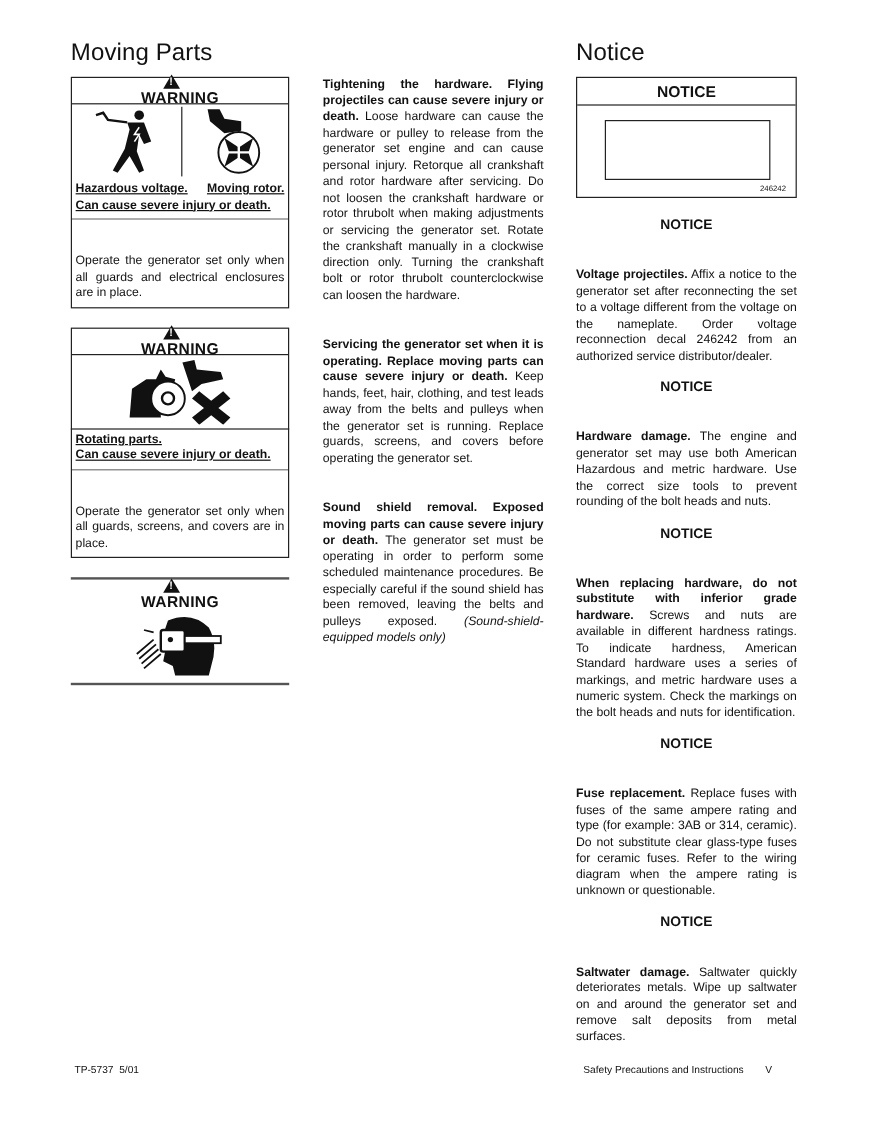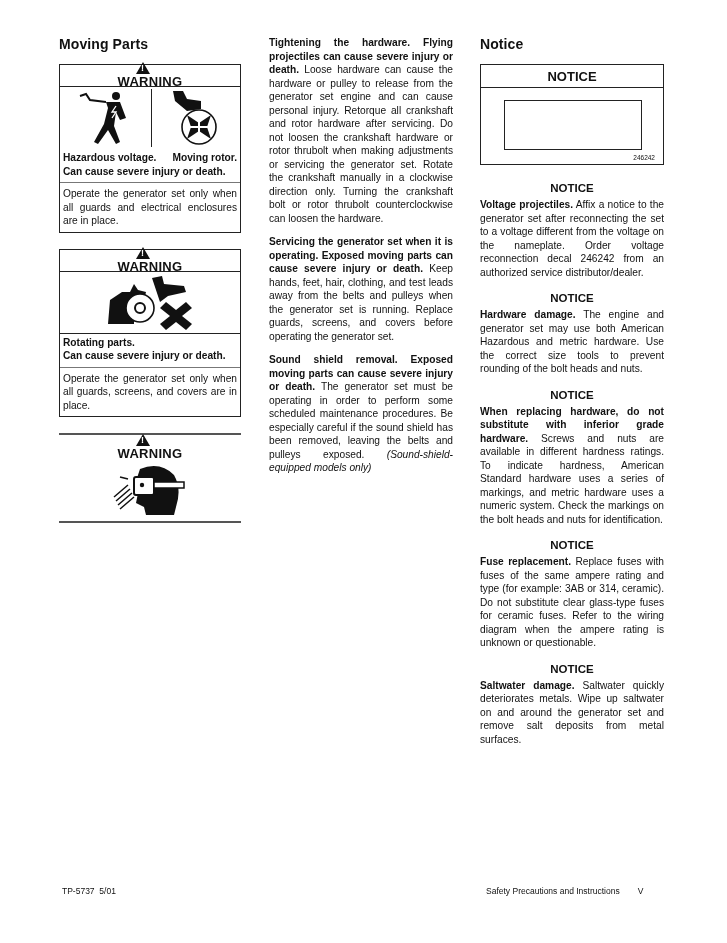--- a/index.html
+++ b/index.html
@@ -3,36 +3,36 @@
 <meta charset="utf-8">
 <style>
   * { box-sizing: border-box; margin: 0; padding: 0; }
   html, body { width: 727px; height: 943px; background: #ffffff; }
   body { position: relative; font-family: "Liberation Sans", sans-serif; color: #111; overflow: hidden; }
   .col { position: absolute; top: 34px; }
   .col1 { left: 59px; width: 182px; }
   .col2 { left: 269px; width: 184px; }
   .col3 { left: 480px; width: 184px; }
 
-  h1.sec { font-size: 14px; font-weight: bold; line-height: 20px; margin-bottom: 10px; letter-spacing: 0.1px; }
+  h1.sec { font-size: 20px; font-weight: normal; line-height: 20px; margin-bottom: 10px; letter-spacing: 0.1px; }
 
-  .p { font-size: 10.2px; line-height: 13.5px; text-align: justify; }
+  .p { font-size: 10.2px; line-height: 13.5px; text-align: justify; margin-top: 28px; }
   .p b { font-weight: bold; }
   .p i { font-style: italic; }
 
   
   .wbox { border: 1px solid #222; margin-bottom: 16px; }
   .wbox.open { border-left: none; border-right: none; border-top: 2px solid #555; border-bottom: 2px solid #555; }
   .whead { display: flex; align-items: center; justify-content: center; height: 22px; border-bottom: 1px solid #222; font-size: 13px; font-weight: bold; letter-spacing: 0.3px; flex-direction: column; }
   .wbox.open .whead { border-bottom: none; height: 24px; }
   .whead .tri { width: 0; height: 0; border-left: 7px solid transparent; border-right: 7px solid transparent; border-bottom: 12px solid #111; position: relative; margin-right: 14px; }
   .whead .tri::after { content: "!"; position: absolute; left: -2px; top: 1px; color: #fff; font-size: 9px; font-weight: bold; line-height: 10px; }
   .wicons { display: flex; justify-content: center; align-items: center; }
   .wbody { padding: 2px 3px 4px 3px; }
-  .wbody .hazard { font-size: 10.2px; font-weight: bold; line-height: 13.5px; text-align: justify; }
+  .wbody .hazard { font-size: 10.2px; font-weight: bold; line-height: 13.5px; text-align: justify; text-decoration: underline; }
   .wbody .sep { border-top: 1px solid #777; margin: 4px -3px 4px -3px; }
   .wbox.open .wbody { padding: 2px 0 4px 0; }
   .wbox.open .wbody .sep { margin: 4px 0; border-color: #fff; }
 
   .para { margin-bottom: 10px; }
 
   
   .nbox { border: 1px solid #222; margin-bottom: 16px; }
   .nhead { text-align: center; font-size: 13px; font-weight: bold; height: 23px; line-height: 23px; border-bottom: 1px solid #222; }
   .nbody { padding: 10px 4px 3px 4px; }
@@ -127,21 +127,21 @@
       </svg>
     </div>
   </div>
 </div>
 
 <div class="col col2" style="top:36px;">
   <div class="p para">
     <b>Tightening the hardware. Flying projectiles can cause severe injury or death.</b><span> Loose hardware can cause the hardware or pulley to release from the generator set engine and can cause personal injury. Retorque all crankshaft and rotor hardware after servicing. Do not loosen the crankshaft hardware or rotor thrubolt when making adjustments or servicing the generator set. Rotate the crankshaft manually in a clockwise direction only. Turning the crankshaft bolt or rotor thrubolt counterclockwise can loosen the hardware.</span>
   </div>
   <div class="p para">
-    <b>Servicing the generator set when it is operating. Exposed moving parts can cause severe injury or death.</b><span> Keep hands, feet, hair, clothing, and test leads away from the belts and pulleys when the generator set is running. Replace guards, screens, and covers before operating the generator set.</span>
+    <b>Servicing the generator set when it is operating. Replace moving parts can cause severe injury or death.</b><span> Keep hands, feet, hair, clothing, and test leads away from the belts and pulleys when the generator set is running. Replace guards, screens, and covers before operating the generator set.</span>
   </div>
   <div class="p para">
     <b>Sound shield removal. Exposed moving parts can cause severe injury or death.</b><span> The generator set must be operating in order to perform some scheduled maintenance procedures. Be especially careful if the sound shield has been removed, leaving the belts and pulleys exposed. </span><i>(Sound-shield-equipped models only)</i>
   </div>
 </div>
 
 <div class="col col3">
   <h1 class="sec">Notice</h1>
 
   <div class="nbox">

